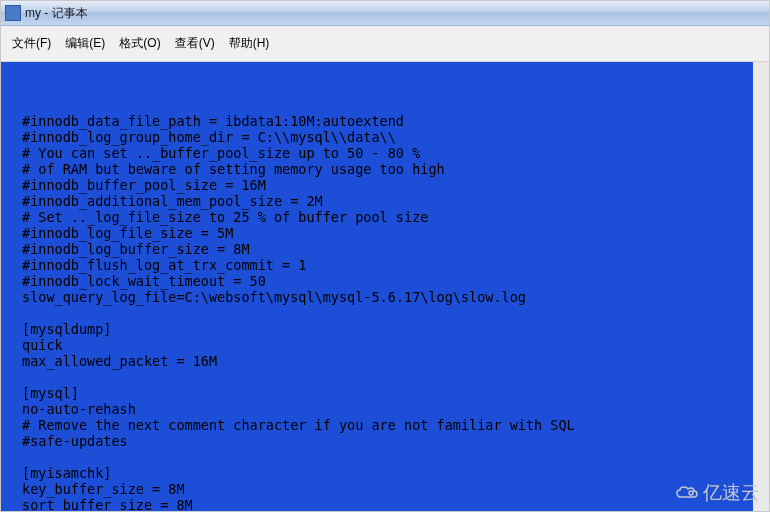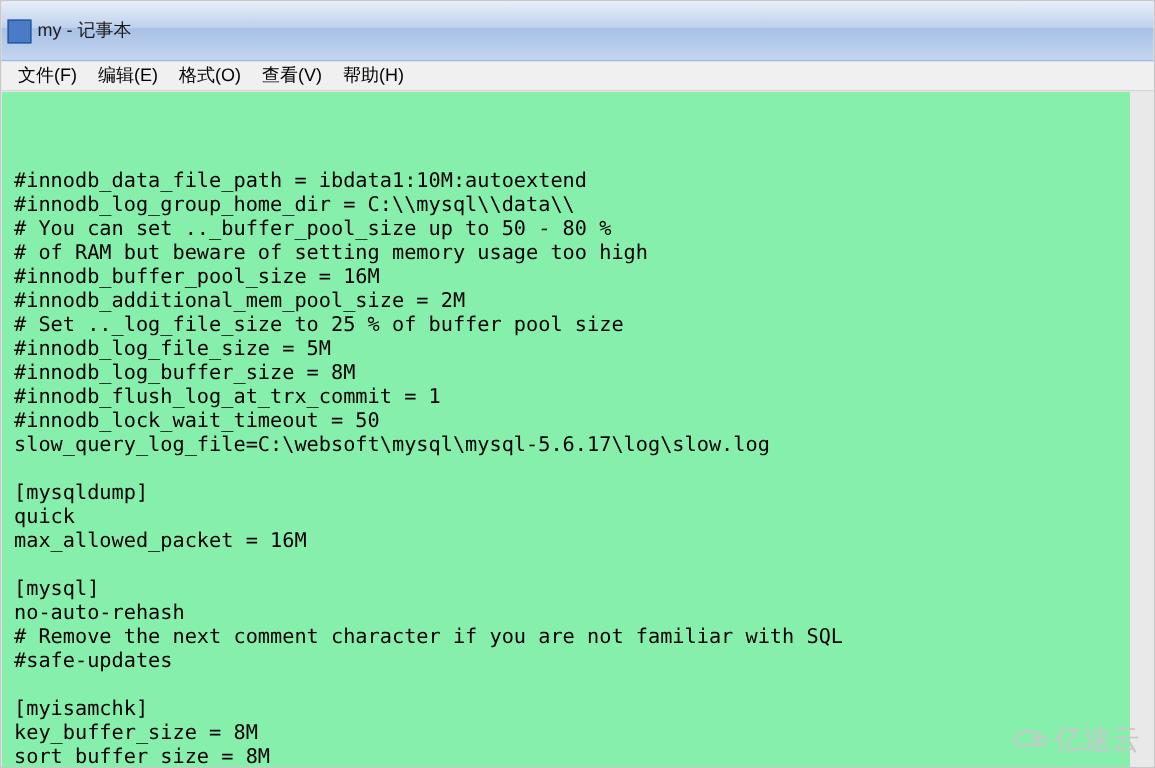--- a/index.html
+++ b/index.html
@@ -13,56 +13,56 @@
     }
     .window-frame {
       border: 1px solid #c8c8c8;
       width: 770px;
       height: 512px;
       display: flex;
       flex-direction: column;
     }
     .title-bar {
       background: linear-gradient(to bottom, #e8eef8, #bdd1ed 45%, #a8c1e5 46%, #c3d6f0);
-      height: 40px;
+      height: 25px;
       display: flex;
       align-items: center;
       padding: 0 4px;
       border-bottom: 1px solid #9bb7e0;
       font-size: 12px;
     }
     .title-icon {
       width: 16px;
       height: 16px;
       background: #4a7bc7;
       margin-right: 4px;
       border: 1px solid #2c5aa0;
     }
     .title-text {
       color: #1a1a1a;
       font-size: 12px;
     }
     .menu-bar {
       background: #f0f0f0;
-      height: 20px;
+      height: 36px;
       display: flex;
       align-items: center;
       padding: 0 4px;
       border-bottom: 1px solid #d4d4d4;
       font-size: 12px;
       color: #000;
     }
     .menu-item {
       padding: 2px 7px;
       cursor: default;
     }
     .text-area {
       flex: 1;
-      background: #86efac;
-      padding: 3px 8px;
+      background: #1d4ed8;
+      padding: 3px 21px;
       font-family: "SimSun", "NSimSun", monospace;
       font-size: 13.5px;
       line-height: 16px;
       color: #000;
       white-space: pre;
       overflow: auto;
       border-right: 16px solid #e9e9e9;
       position: relative;
     }
     .text-line {

